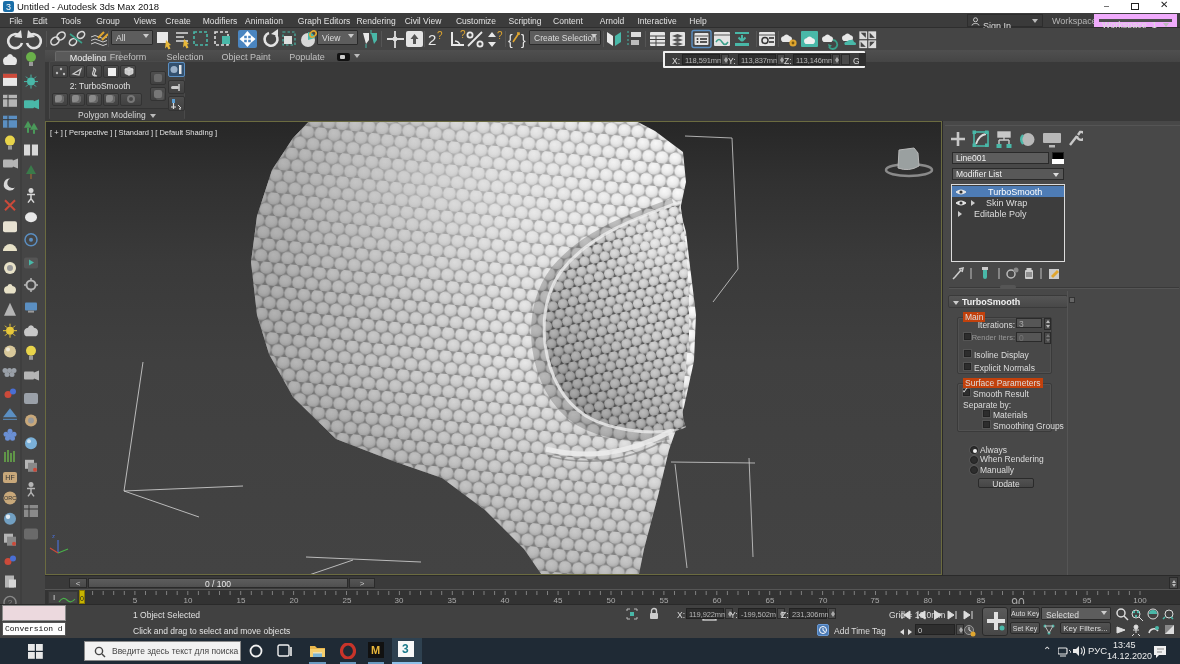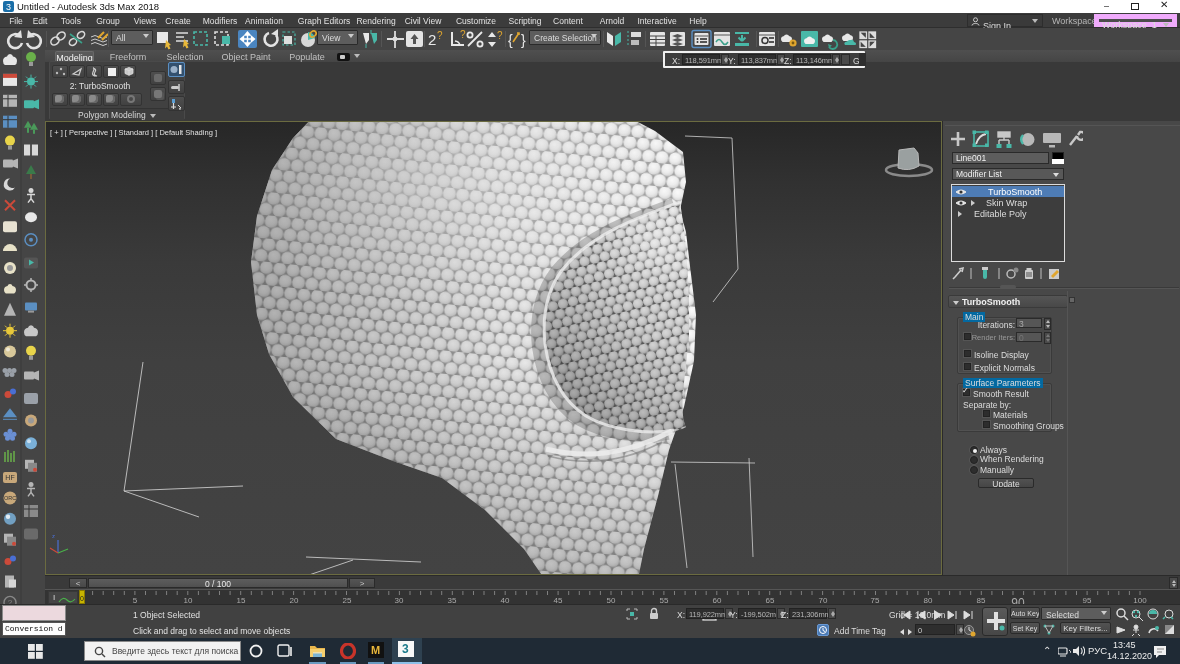--- a/index.html
+++ b/index.html
@@ -22,21 +22,21 @@
 .rtabsel{background:#5a5a5a;color:#f2f2f2;border-radius:2px 2px 0 0;border:1px solid #6a6a6a;border-bottom:none}
 #rpanel{position:absolute;left:49px;top:11px;width:136px;height:59px;background:#414141;border:1px solid #4a4a4a;border-radius:2px}
 .rbtn{position:absolute;background:linear-gradient(#4e4e4e,#414141);border:1px solid #333;border-radius:2px}
 
 #leftrail{position:absolute;left:0;top:50px;width:45px;height:554px;background:#454545}
 
 #viewport{position:absolute;left:45px;top:121px;width:897px;height:454px;background:linear-gradient(180deg,#272727 0px,#313131 60px,#3a3a3a 140px,#404040 240px,#434343 100%);border:1px solid #6b6b40}
 
 #rightpanel{position:absolute;left:942px;top:121px;width:238px;height:483px;background:#484848;border-left:1px solid #2a2a2a}
 .grp{position:absolute;border:1px solid #3a3a3a;box-shadow:inset 0 0 0 1px rgba(255,255,255,.05);border-radius:2px}
-.grp>.lab{position:absolute;top:-6px;left:5px;background:#0369a1;padding:0 2px;color:#ddd;font-size:8.5px;white-space:nowrap}
+.grp>.lab{position:absolute;top:-6px;left:5px;background:#c2410c;padding:0 2px;color:#ddd;font-size:8.5px;white-space:nowrap}
 .cb{position:absolute;width:7px;height:7px;background:#2d2d2d;border:1px solid #222;box-shadow:0 0 0 1px #555}
 .rtext{position:absolute;color:#ddd;font-size:8.5px;white-space:nowrap}
 .vfield{position:absolute;background:#565656;border:1px solid #2a2a2a;color:#999;font-size:8.5px}
 .updn{position:absolute;width:8px;height:12px;background:#4a4a4a;border:1px solid #2a2a2a}
 .updn:before{content:"";position:absolute;left:1.5px;top:1.5px;border-left:2.5px solid transparent;border-right:2.5px solid transparent;border-bottom:3px solid #aaa}
 .updn:after{content:"";position:absolute;left:1.5px;bottom:1.5px;border-left:2.5px solid transparent;border-right:2.5px solid transparent;border-top:3px solid #aaa}
 
 #timeslider{position:absolute;left:45px;top:575px;width:1135px;height:14px;background:#3a3a3a;border-top:1px solid #2a2a2a}
 #ruler{position:absolute;left:45px;top:589px;width:1135px;height:15px;background:#333;border-top:1px solid #555}
 #statusbar{position:absolute;left:0;top:604px;width:1180px;height:34px;background:#414141;border-top:1px solid #2a2a2a}
@@ -217,21 +217,21 @@
           <rect x="869" y="4" width="6.5" height="6.5"></rect>
           <rect x="860" y="13" width="6.5" height="6.5"></rect>
           <rect x="869" y="13" width="6.5" height="6.5"></rect>
         </g>
         <g fill="#ddd">
           <path d="M860 4 l6.5 6.5 h-6.5 z M869 4 h6.5 v6.5 z M860 13 h6.5 v6.5 z M869 19.5 l6.5 -6.5 v6.5 z"></path>
         </g>
       </svg>
     </div><div id="ribbon">
       <div class="abs" style="left:45px;top:0;width:1135px;height:12px;background:linear-gradient(#4f4f4f,#454545)"></div>
-      <div class="rtab rtabsel" style="left:55px;width:39px">Modeling</div>
+      <div class="rtab rtabsel" style="left:55px;width:66px">Modeling</div>
       <div class="rtab" style="left:104px;width:48px">Freeform</div>
       <div class="rtab" style="left:160px;width:50px">Selection</div>
       <div class="rtab" style="left:216px;width:60px">Object Paint</div>
       <div class="rtab" style="left:282px;width:50px">Populate</div>
       <div class="abs" style="left:337px;top:3px;width:13px;height:8px;background:#111;border-radius:2px"></div>
       <div class="abs" style="left:340px;top:5px;width:5px;height:4px;background:#ccc;border-radius:1px"></div>
       <span class="abs" style="left:354px;top:4px;width:0;height:0;border-left:3px solid transparent;border-right:3px solid transparent;border-top:4px solid #bbb"></span>
       <div id="rpanel">
         <div class="rbtn" style="left:2px;top:3px;width:16px;height:13px"></div>
         <div class="rbtn" style="left:19px;top:3px;width:16px;height:13px"></div>

